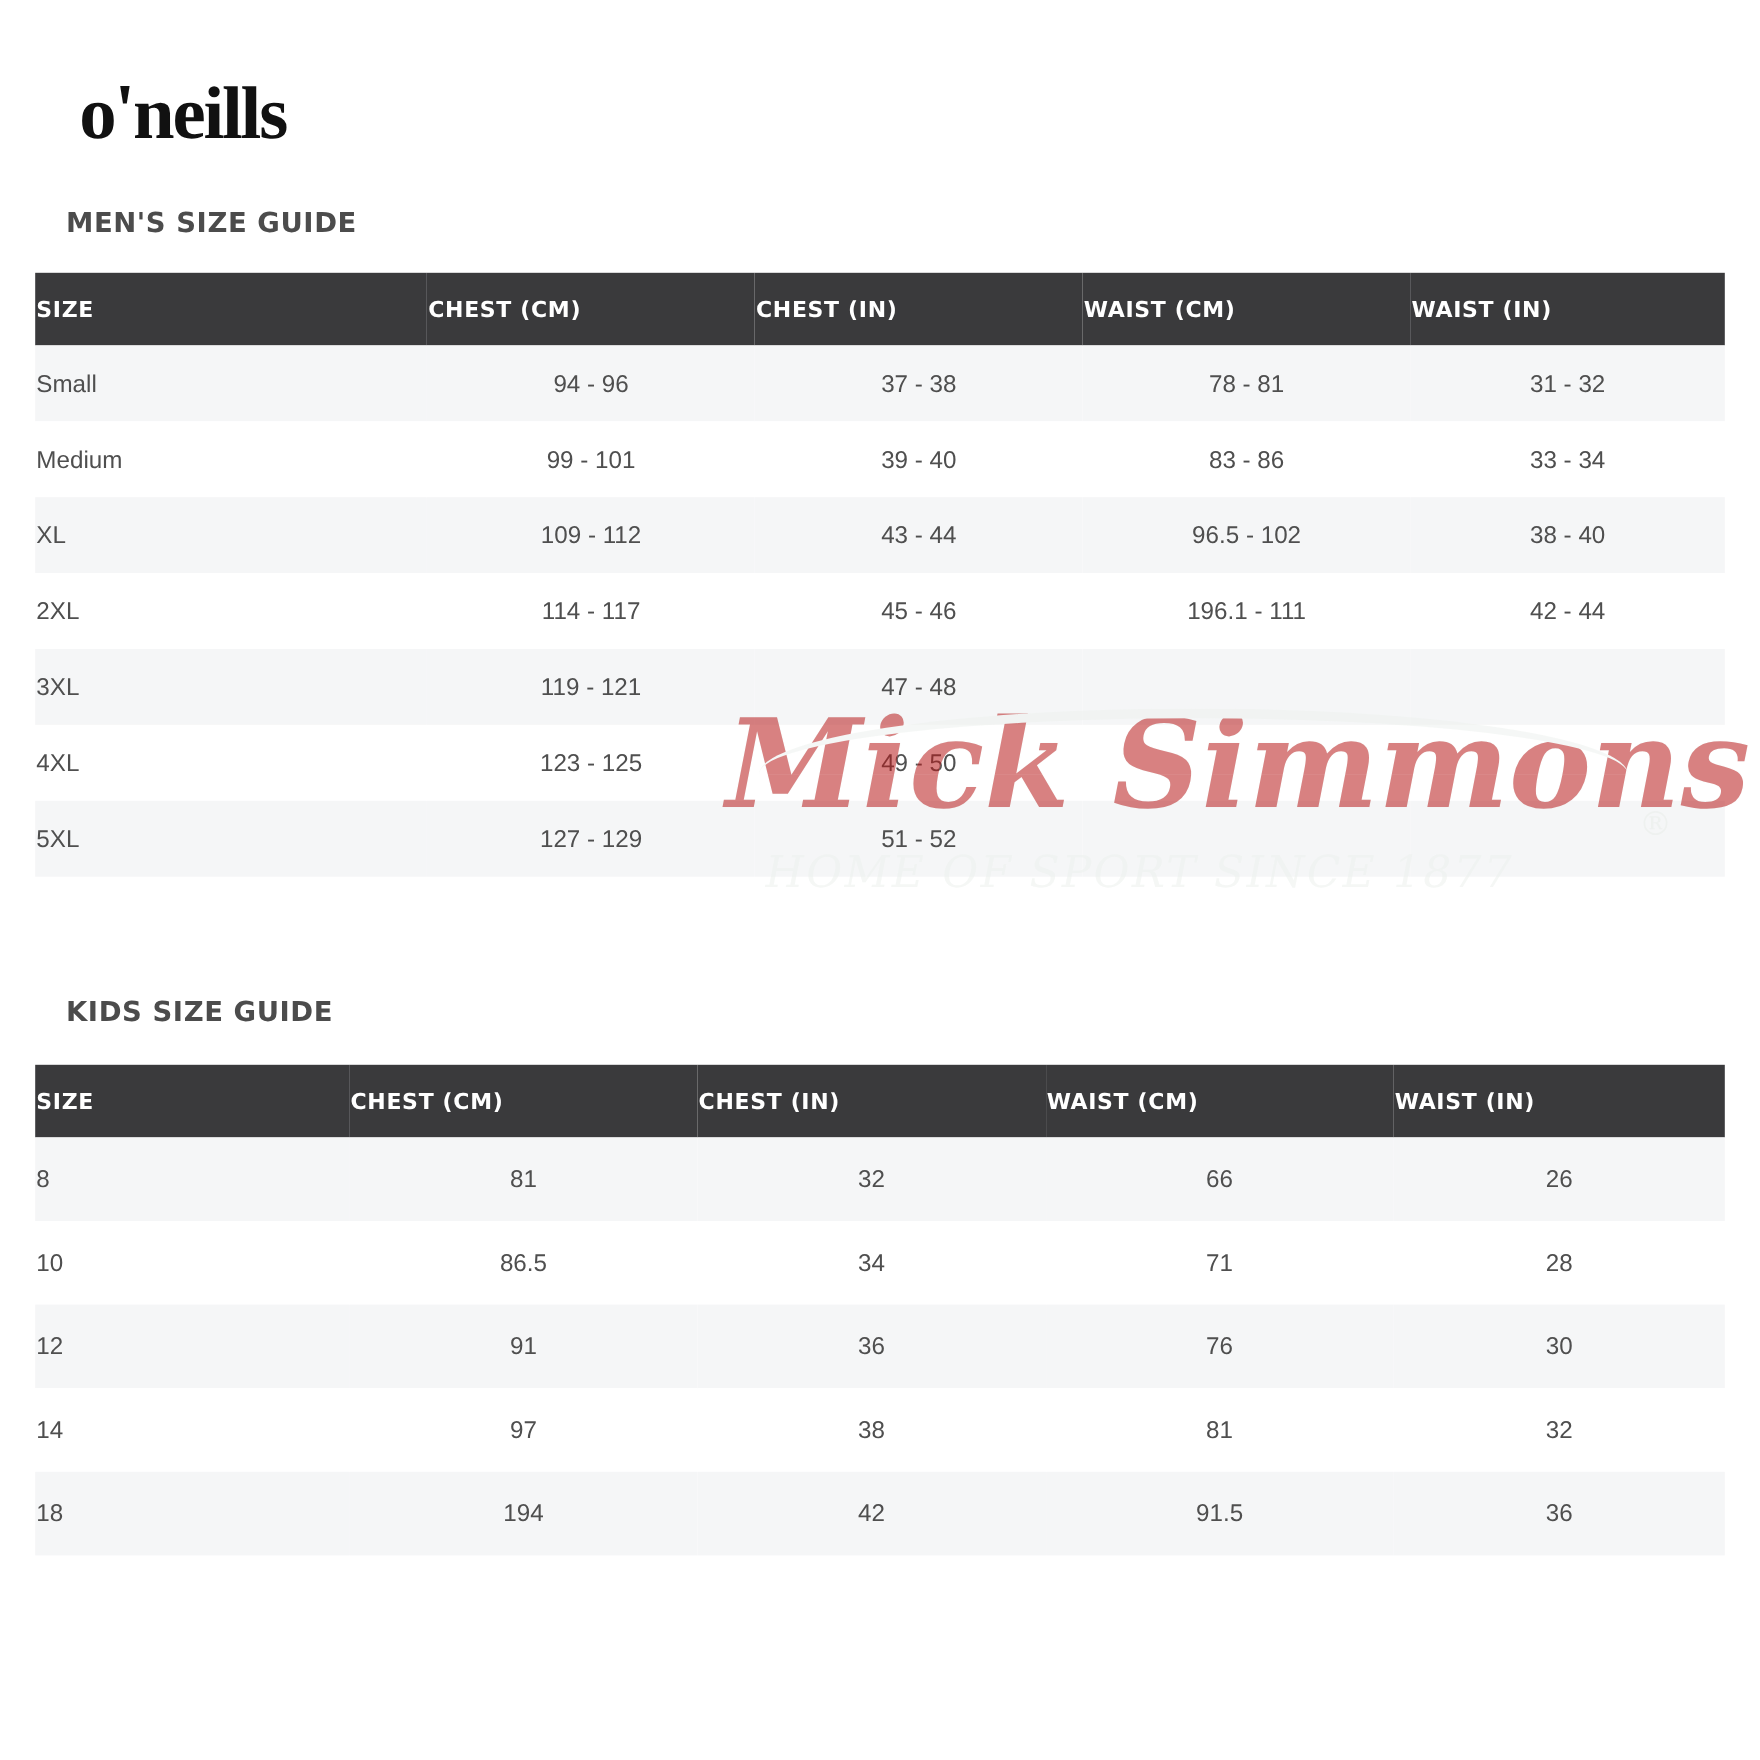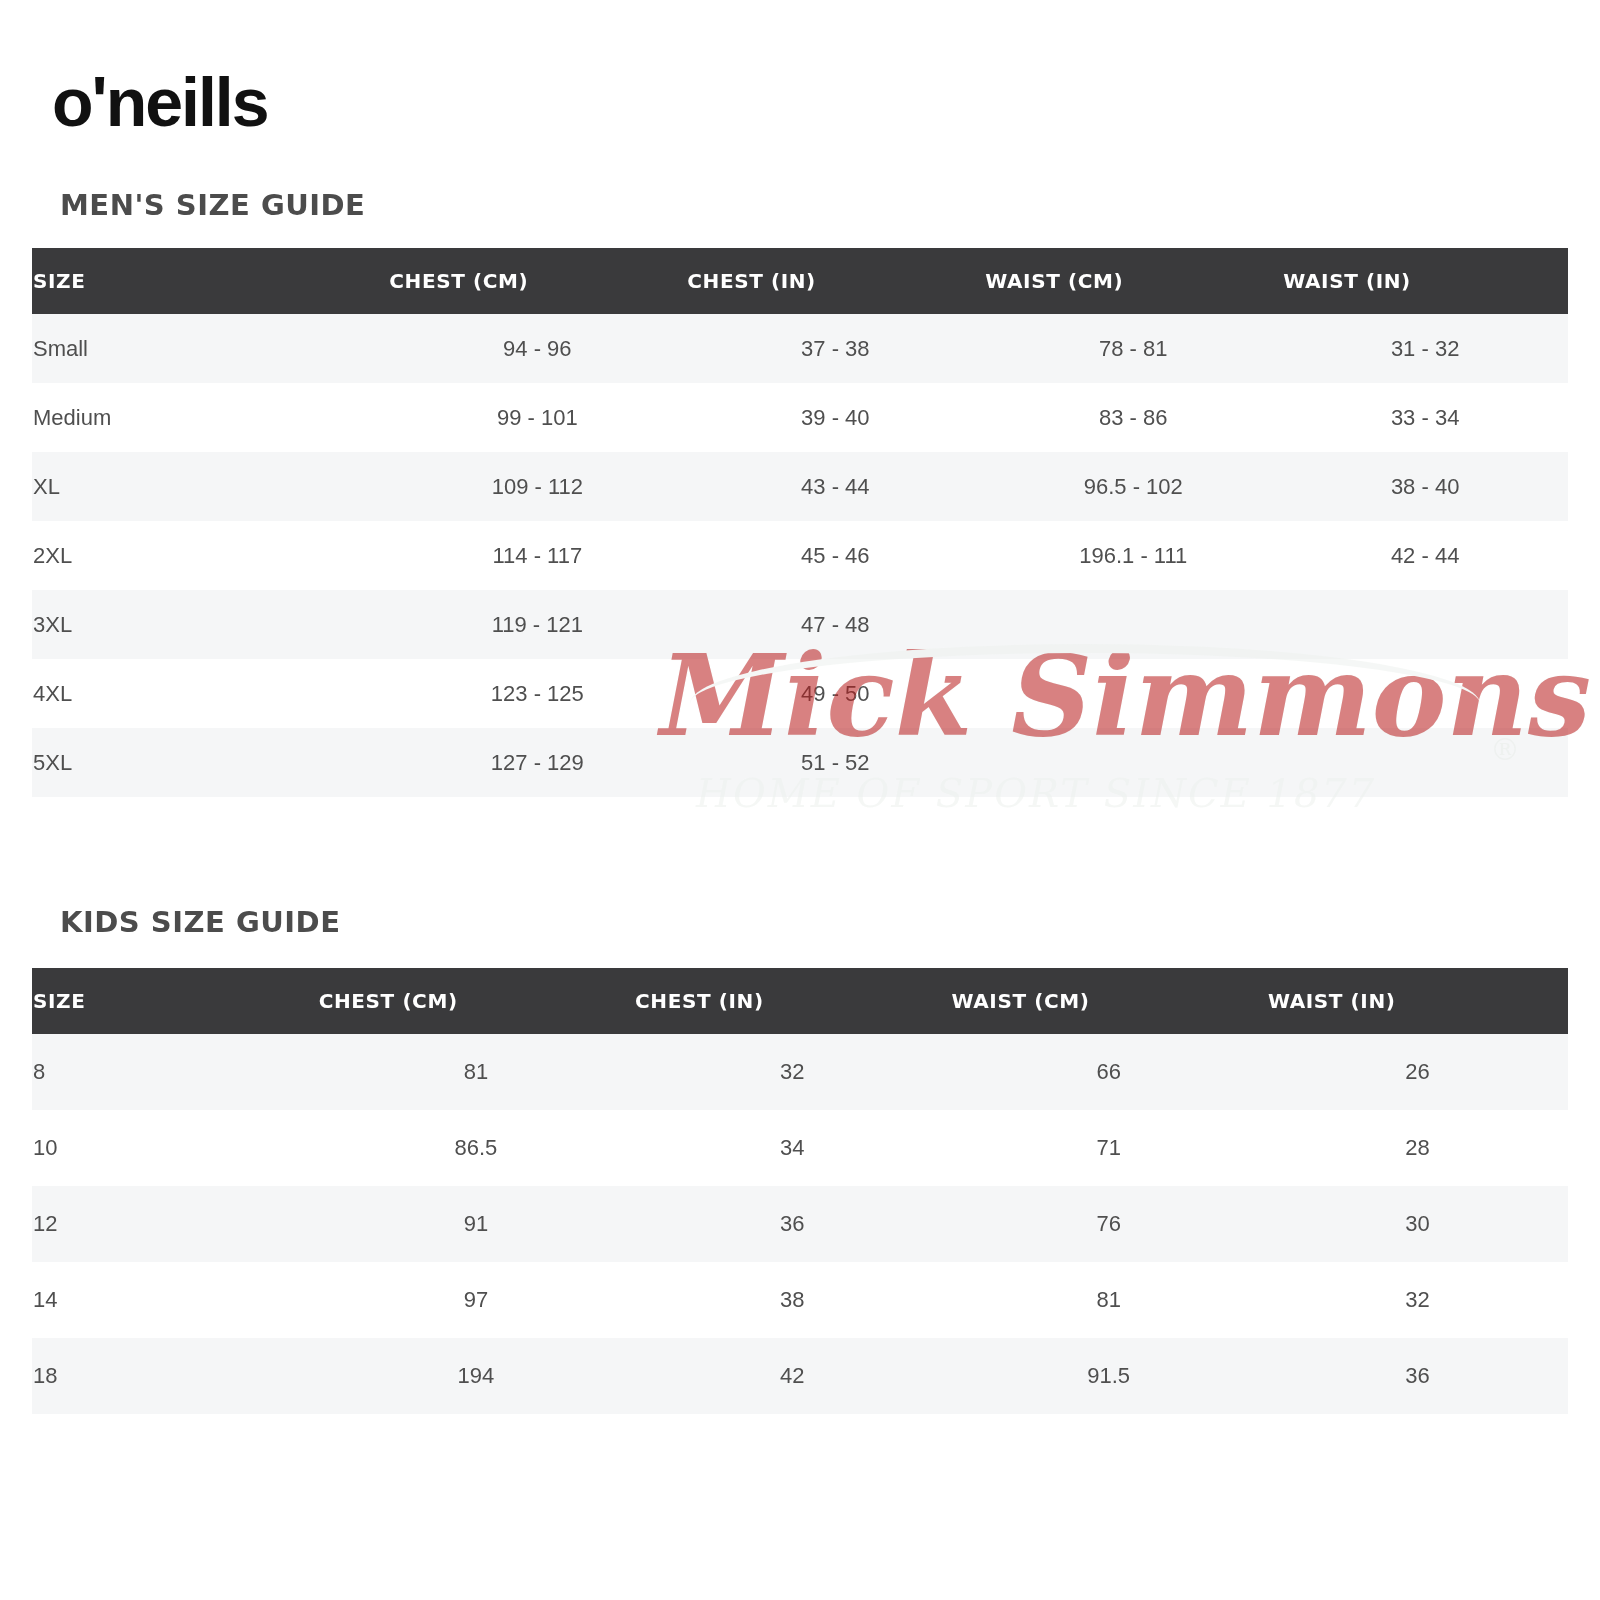--- a/index.html
+++ b/index.html
@@ -15,42 +15,42 @@
     position: relative;
     width: 1600px;
     height: 1600px;
     background: #ffffff;
     overflow: hidden;
   }
 
   
   .logo {
     position: absolute;
-    left: 52px;
+    left: 72px;
     top: 68px;
-    font-family: Liberation Sans, sans-serif;
+    font-family: Liberation Serif, serif;
     font-weight: 700;
     font-size: 68px;
     letter-spacing: -2px;
     color: #111111;
     line-height: 1;
     white-space: nowrap;
   }
   .logo .apos {
     font-size: 68px;
     position: relative;
     top: -2px;
   }
 
   
   .section-title {
     position: absolute;
     font-family: "DejaVu Sans", sans-serif;
     font-weight: 700;
-    font-size: 29px;
+    font-size: 25px;
     letter-spacing: 0.5px;
     color: #4c4c4c;
   }
   #mens-title { left: 60px; top: 188px; }
   #kids-title { left: 60px; top: 905px; }
 
   
   .table {
     position: absolute;
     left: 32px;

